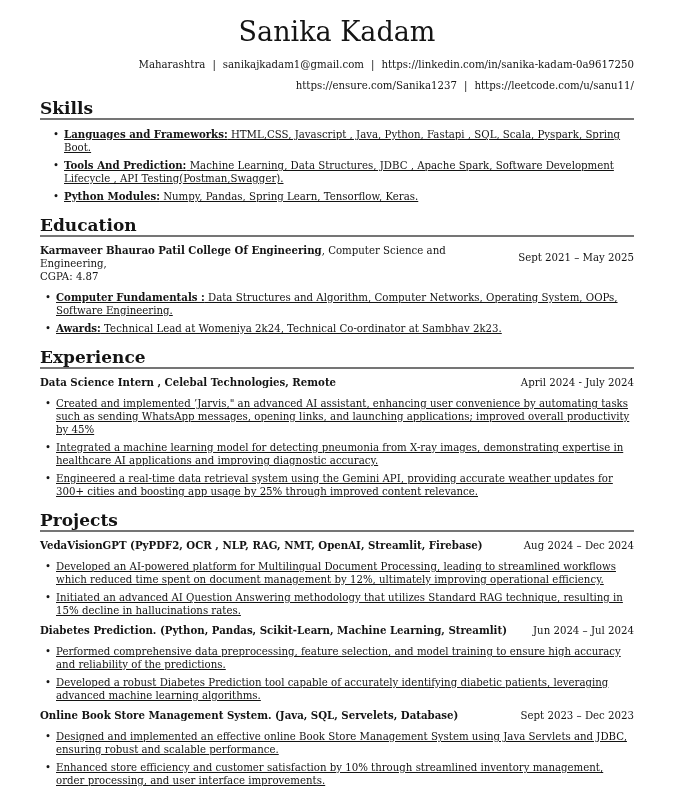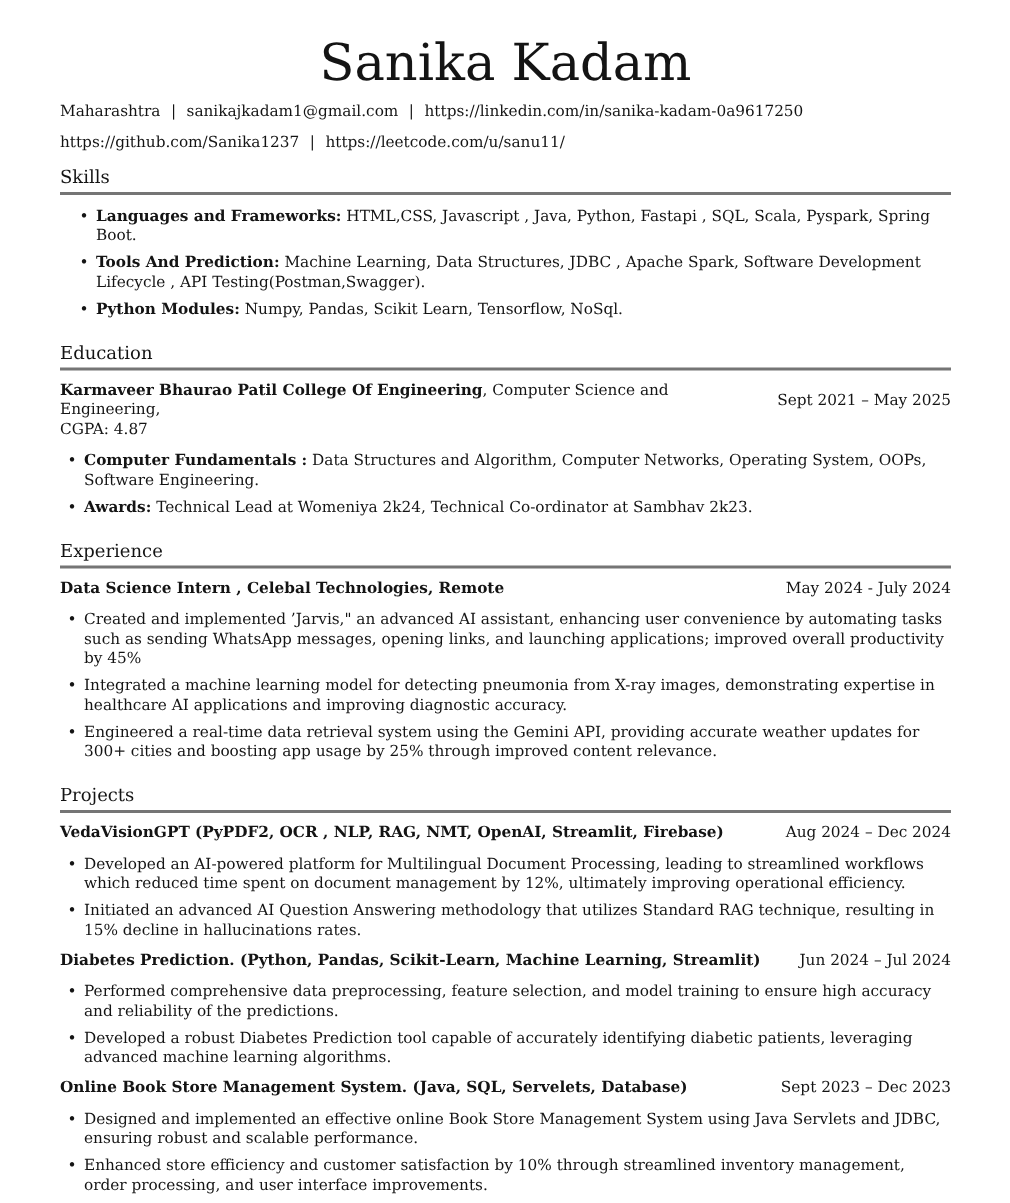--- a/index.html
+++ b/index.html
@@ -16,56 +16,57 @@
     font-size: 10.2px;
     line-height: 13px;
   }
   .page {
     padding: 10px 39px 0 40px;
   }
   a { color: inherit; text-decoration: none; cursor: pointer; }
 
   
   h1.name {
-    font-size: 34px;
+    font-size: 27px;
     line-height: 32px;
     font-weight: normal;
     text-align: center;
-    margin: 16px 0 10px 0;
+    margin: 6px 0 10px 0;
   }
   .contact-line {
-    text-align: left;
+    text-align: right;
     margin-bottom: 8px;
     white-space: nowrap;
   }
   .sep { margin: 0 7px; }
 
   
   section { margin-top: 14px; }
   section.first { margin-top: 4px; }
   h2.sec-title {
-    font-size: 12px;
+    font-size: 17px;
     line-height: 16px;
-    font-weight: normal;
+    font-weight: bold;
     margin: 0;
     padding-bottom: 2px;
     border-bottom: 2px solid #757575;
   }
 
   
   ul.blist {
     list-style: none;
     margin: 8px 0 0 0;
     padding: 0 0 0 5px;
   }
   ul.blist.indent-skills { padding-left: 13px; }
   ul.blist li {
     position: relative;
     padding-left: 11px;
     margin-bottom: 5px;
+    text-decoration: underline;
   }
   ul.blist li::before {
     content: "\2022";
     position: absolute;
     left: 0;
     top: 0;
   }
   .b { font-weight: bold; }
 
   
@@ -85,51 +86,51 @@
 <body>
 
 <div class="page">
 
   <header>
     <h1 class="name">Sanika Kadam</h1>
     <div class="contact-line">
       <span>Maharashtra</span><span class="sep">|</span><a>sanikajkadam1@gmail.com</a><span class="sep">|</span><a>https://linkedin.com/in/sanika-kadam-0a9617250</a>
     </div>
     <div class="contact-line">
-      <a>https://github.com/Sanika1237</a><span class="sep">|</span><a>https://leetcode.com/u/sanu11/</a>
+      <a>https://ensure.com/Sanika1237</a><span class="sep">|</span><a>https://leetcode.com/u/sanu11/</a>
     </div>
   </header>
 
   <section class="first">
     <h2 class="sec-title">Skills</h2>
     <ul class="blist indent-skills">
       <li><span class="b">Languages and Frameworks:</span><span> HTML,CSS, Javascript , Java, Python, Fastapi , SQL, Scala, Pyspark, Spring Boot.</span></li>
       <li><span class="b">Tools And Prediction:</span><span> Machine Learning, Data Structures, JDBC , Apache Spark, Software Development Lifecycle , API Testing(Postman,Swagger).</span></li>
-      <li><span class="b">Python Modules:</span><span> Numpy, Pandas, Scikit Learn, Tensorflow, NoSql.</span></li>
+      <li><span class="b">Python Modules:</span><span> Numpy, Pandas, Spring Learn, Tensorflow, Keras.</span></li>
     </ul>
   </section>
 
   <section>
     <h2 class="sec-title">Education</h2>
     <div class="row">
       <span><span class="b">Karmaveer Bhaurao Patil College Of Engineering</span><span>, Computer Science and Engineering,</span></span>
       <span class="date">Sept 2021 – May 2025</span>
     </div>
     <div class="cgpa-line">CGPA: 4.87</div>
     <ul class="blist">
       <li><span class="b">Computer Fundamentals :</span><span> Data Structures and Algorithm, Computer Networks, Operating System, OOPs, Software Engineering.</span></li>
       <li><span class="b">Awards:</span><span> Technical Lead at Womeniya 2k24, Technical Co-ordinator at Sambhav 2k23.</span></li>
     </ul>
   </section>
 
   <section>
     <h2 class="sec-title">Experience</h2>
     <div class="row">
       <span class="b">Data Science Intern , Celebal Technologies, Remote</span>
-      <span class="date">May 2024 - July 2024</span>
+      <span class="date">April 2024 - July 2024</span>
     </div>
     <ul class="blist">
       <li>Created and implemented ’Jarvis," an advanced AI assistant, enhancing user convenience by automating tasks such as sending WhatsApp messages, opening links, and launching applications; improved overall productivity by 45%</li>
       <li>Integrated a machine learning model for detecting pneumonia from X-ray images, demonstrating expertise in healthcare AI applications and improving diagnostic accuracy.</li>
       <li>Engineered a real-time data retrieval system using the Gemini API, providing accurate weather updates for 300+ cities and boosting app usage by 25% through improved content relevance.</li>
     </ul>
   </section>
 
   <section>
     <h2 class="sec-title">Projects</h2>

